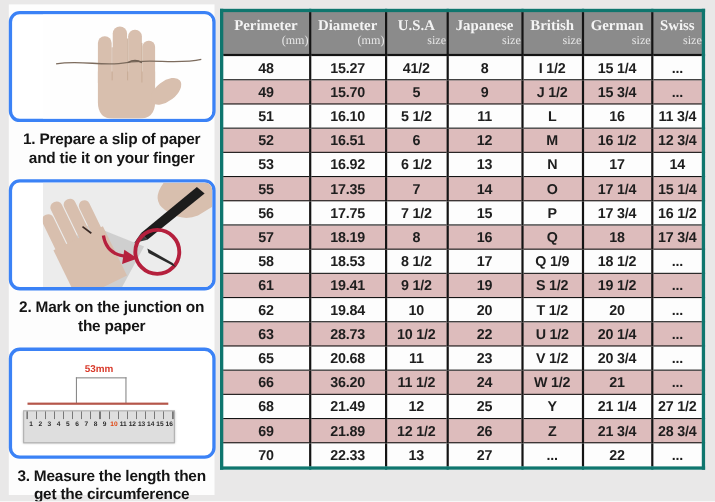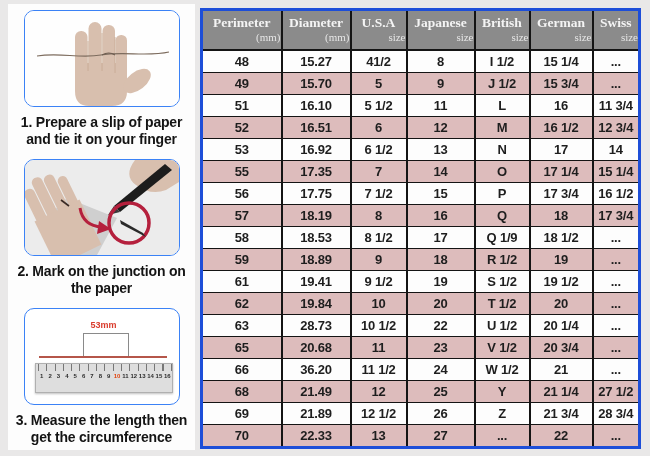--- a/index.html
+++ b/index.html
@@ -6,22 +6,22 @@
   .stage{
     position:relative;width:650px;height:456px;background:#e9e8e8;
     font-family:"Liberation Sans",sans-serif;overflow:hidden;
   }
   
   .panel{
     position:absolute;left:8px;top:4px;width:187px;height:446px;
     background:#fdfdfd;text-align:center;
   }
   .imgbox{
-    width:154px;height:95px;margin:0 auto;border:1px solid #3b82f6;
-    border-radius:10px;background:#ffffff;overflow:hidden;position:relative;
+    width:154px;height:95px;margin:0 auto;border:3px solid #3b82f6;
+    border-radius:10px;background:#ffffff;overflow:hidden;position:relative;padding-left:28px;
   }
   .imgbox.first{margin-top:6px;}
   .caption{
     font-weight:bold;font-size:14px;line-height:17px;color:#141414;
     margin:7px 2px 11px;letter-spacing:-0.2px;
   }
   
   .mm-label{
     position:absolute;left:48px;top:11px;width:62px;text-align:center;
     color:#d93a2b;font-size:9px;font-weight:bold;
@@ -43,21 +43,21 @@
   }
   .ruler-numbers{
     position:absolute;left:2px;top:8px;right:0;display:flex;
     font-size:6px;font-weight:bold;color:#2c2c2c;line-height:8px;
   }
   .ruler-numbers span{flex:1;text-align:center;}
   .ruler-numbers span.hl{color:#e0440f;}
   
   table.ring{
     position:absolute;left:200px;top:8px;border-collapse:collapse;
-    table-layout:fixed;border:3px solid #1d4ed8;background:#fdfdfd;
+    table-layout:fixed;border:3px solid #0f766e;background:#fdfdfd;
   }
   .ring th{
     background:#8b8b8b;color:#f4f4f4;font-family:"Liberation Serif",serif;
     font-weight:bold;font-size:13.5px;line-height:15px;height:38px;
     border:2px solid #141414;padding:0;
   }
   .ring th .sub{display:block;font-size:11px;font-weight:normal;color:#e6e6e6;text-align:right;}
   .ring td{
     border:1px solid #141414;border-left-width:2px;border-right-width:2px;
     text-align:center;font-weight:bold;font-size:13px;height:21px;
@@ -280,29 +280,20 @@
         <tr>
           <td>58</td>
           <td>18.53</td>
           <td>8 1/2</td>
           <td>17</td>
           <td>Q 1/9</td>
           <td>18 1/2</td>
           <td>...</td>
         </tr>
         <tr>
-          <td>59</td>
-          <td>18.89</td>
-          <td>9</td>
-          <td>18</td>
-          <td>R 1/2</td>
-          <td>19</td>
-          <td>...</td>
-        </tr>
-        <tr>
           <td>61</td>
           <td>19.41</td>
           <td>9 1/2</td>
           <td>19</td>
           <td>S 1/2</td>
           <td>19 1/2</td>
           <td>...</td>
         </tr>
         <tr>
           <td>62</td>

